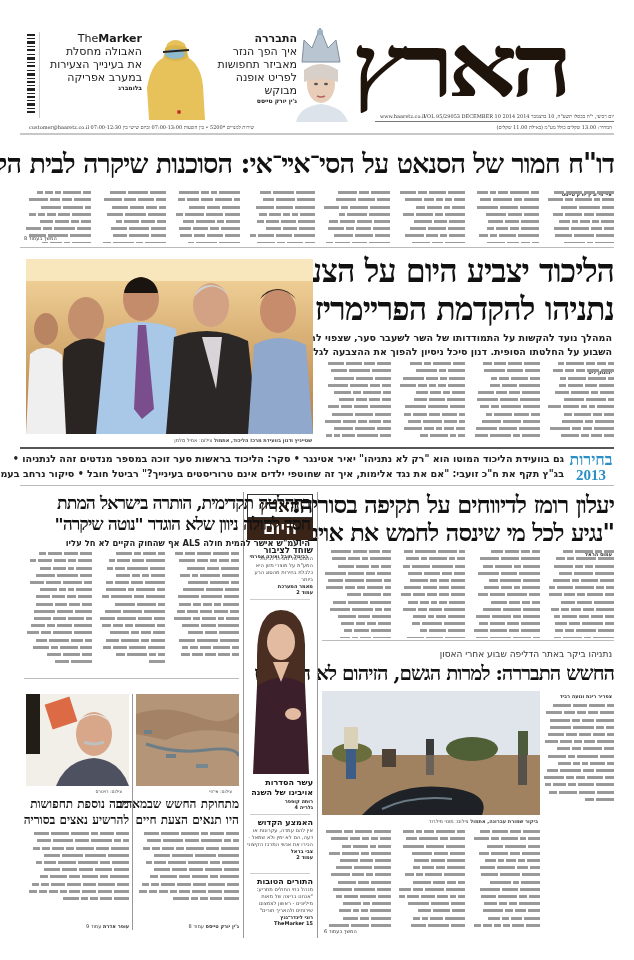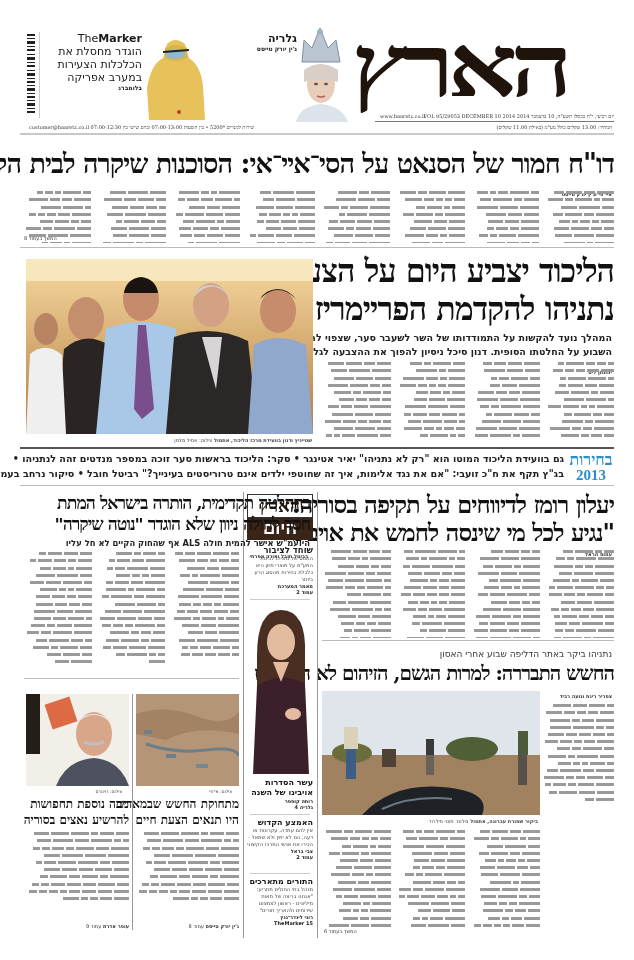--- a/index.html
+++ b/index.html
@@ -65,36 +65,37 @@
         <rect x="2" y="68" width="8" height="1"></rect>
       <rect x="2" y="71" width="8" height="3"></rect>
         <rect x="2" y="76" width="8" height="1"></rect>
         <rect x="2" y="79" width="8" height="2"></rect>
     </g>
   </svg>
 </div>
 
 <div class="abs" style="left:50px; top:32px; width:92px; text-align:right;">
   <div class="promo-title" style="direction:ltr; text-align:right;"><span style="font-weight:normal;">The</span><span>Marker</span></div>
-  <div class="promo-text">הוגדר מחסלת את הכלכלות הצעירות במערב אפריקה</div>
+  <div class="promo-text">האבולה מחסלת את בעינייך הצעירות במערב אפריקה</div>
   <div class="promo-by">בלומברג</div>
 </div>
 
 <div class="abs photo" style="left:145px; top:36px; width:60px; height:84px;">
   <svg width="60" height="84" viewBox="0 0 60 84">
     <path d="M22 8 Q30 0 40 8 L44 22 Q56 30 58 50 L60 84 L4 84 L2 52 Q6 28 18 22 Z" fill="#e7c25a"></path>
     <path d="M20 12 Q30 6 42 12 L42 22 Q30 28 20 22 Z" fill="#d9b44a"></path>
     <ellipse cx="30" cy="18" rx="10" ry="5" fill="#8fb9cc"></ellipse>
     <path d="M18 16 L44 14" stroke="#222" stroke-width="2"></path>
     <circle cx="34" cy="76" r="2" fill="#c0392b"></circle>
   </svg>
 </div>
 
 <div class="abs" style="left:205px; top:32px; width:92px; text-align:right;">
-  <div class="promo-title">גלריה</div>
+  <div class="promo-title">התבררה</div>
+  <div class="promo-text">איך הפך הנזר מאביזר תחפושות לפריט אופנה מבוקש</div>
   <div class="promo-by">ג'ין יורק טייסס</div>
 </div>
 
 <div class="abs photo" style="left:290px; top:22px; width:62px; height:100px;">
   <svg width="62" height="100" viewBox="0 0 62 100">
     <path d="M12 40 L14 18 L22 26 L30 6 L38 26 L46 18 L50 40 Z" fill="#b9c6d2" stroke="#7f8f9d" stroke-width="1"></path>
     <circle cx="30" cy="10" r="3" fill="#9fb2c5"></circle>
     <ellipse cx="31" cy="62" rx="14" ry="19" fill="#e8cdb8"></ellipse>
     <path d="M14 48 Q30 36 48 48 L48 60 Q30 54 14 60 Z" fill="#d8d0c8"></path>
     <ellipse cx="26" cy="62" rx="2" ry="1.2" fill="#555"></ellipse>
@@ -259,21 +260,21 @@
 </div>
 <div class="abs rule" style="left:250px; width:60px; top:814px; background:#ccc;"></div>
 <div class="abs" style="left:247px; top:818px; width:66px; text-align:right;">
   <div class="sans" style="font-size:8px; font-weight:bold;">האמצע הקדוש</div>
   <div class="sans" style="font-size:5.2px; line-height:7px; color:#444;">אין להם עמדה, עקרונות או דעה, הם לא ימין ולא שמאל - הכירו את אנשי המרכז הקיצוני</div>
   <div class="sans" style="font-size:5px; font-weight:bold;">צבי בראל</div>
   <div class="sans" style="font-size:5px; font-weight:bold;">עמוד 2</div>
 </div>
 <div class="abs rule" style="left:250px; width:60px; top:873px; background:#ccc;"></div>
 <div class="abs" style="left:247px; top:877px; width:66px; text-align:right;">
-  <div class="sans" style="font-size:8px; font-weight:bold;">התורים מתארכים</div>
+  <div class="sans" style="font-size:8px; font-weight:bold;">התורים הטובות</div>
   <div class="sans" style="font-size:5.2px; line-height:7px; color:#444;">מנהל בתי החולים מתריע: "אנחנו בריצה של מאות מיליונים - ראשון לצמצום שירותים ולהאריך תורים"</div>
   <div class="sans" style="font-size:5px; font-weight:bold;">רוני לינדר־גנץ</div>
   <div class="sans" style="font-size:5px; font-weight:bold; direction:ltr; text-align:right;">TheMarker 15</div>
 </div>
 
 <div class="abs hl" style="right:324px; top:492px; font-size:17.5px; line-height:22px;">בהחלטה תקדימית, הותרה בישראל המתת</div>
 <div class="abs hl" style="right:324px; top:513px; font-size:17.5px; line-height:22px;">חסד לחולה ניוון שלא הוגדר "נוטה שיקרה"</div>
 <div class="abs sub" style="right:324px; top:538px; font-size:8.4px; white-space:nowrap;">היועמ"ש אישר להמית חולה ALS אף שהחוק הקיים לא חל עליו</div>
 <div class="abs byline" style="right:326px; top:553px;">רביטל חובל ואירה אפרתי</div>
 <div class="abs" style="left:24px; width:215px; top:550px; height:124px;">

